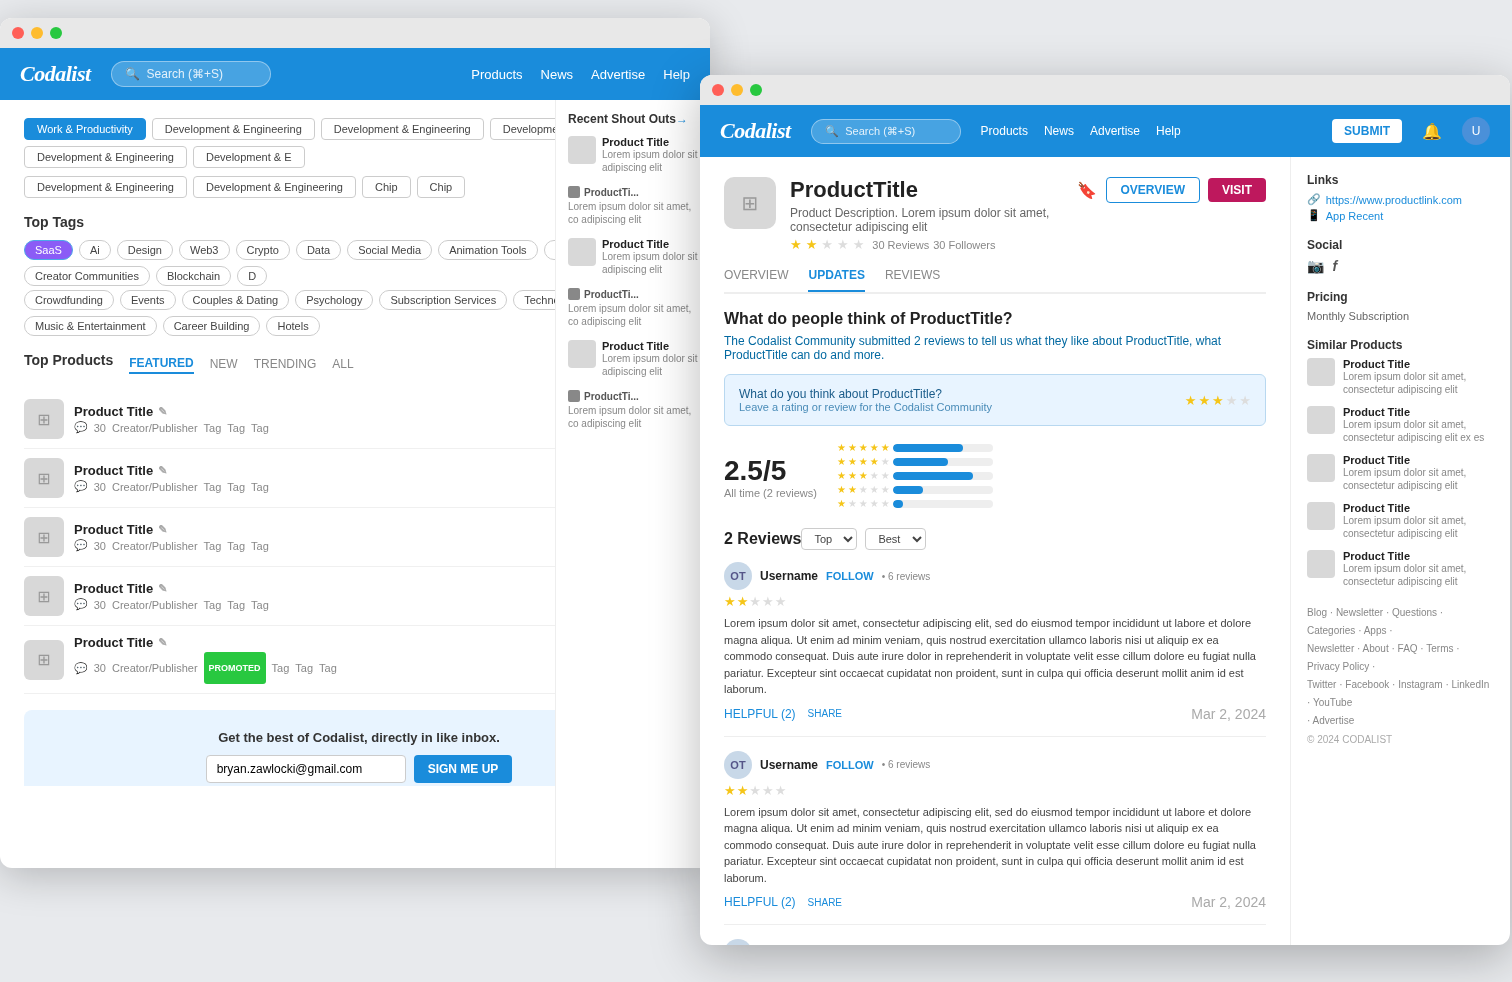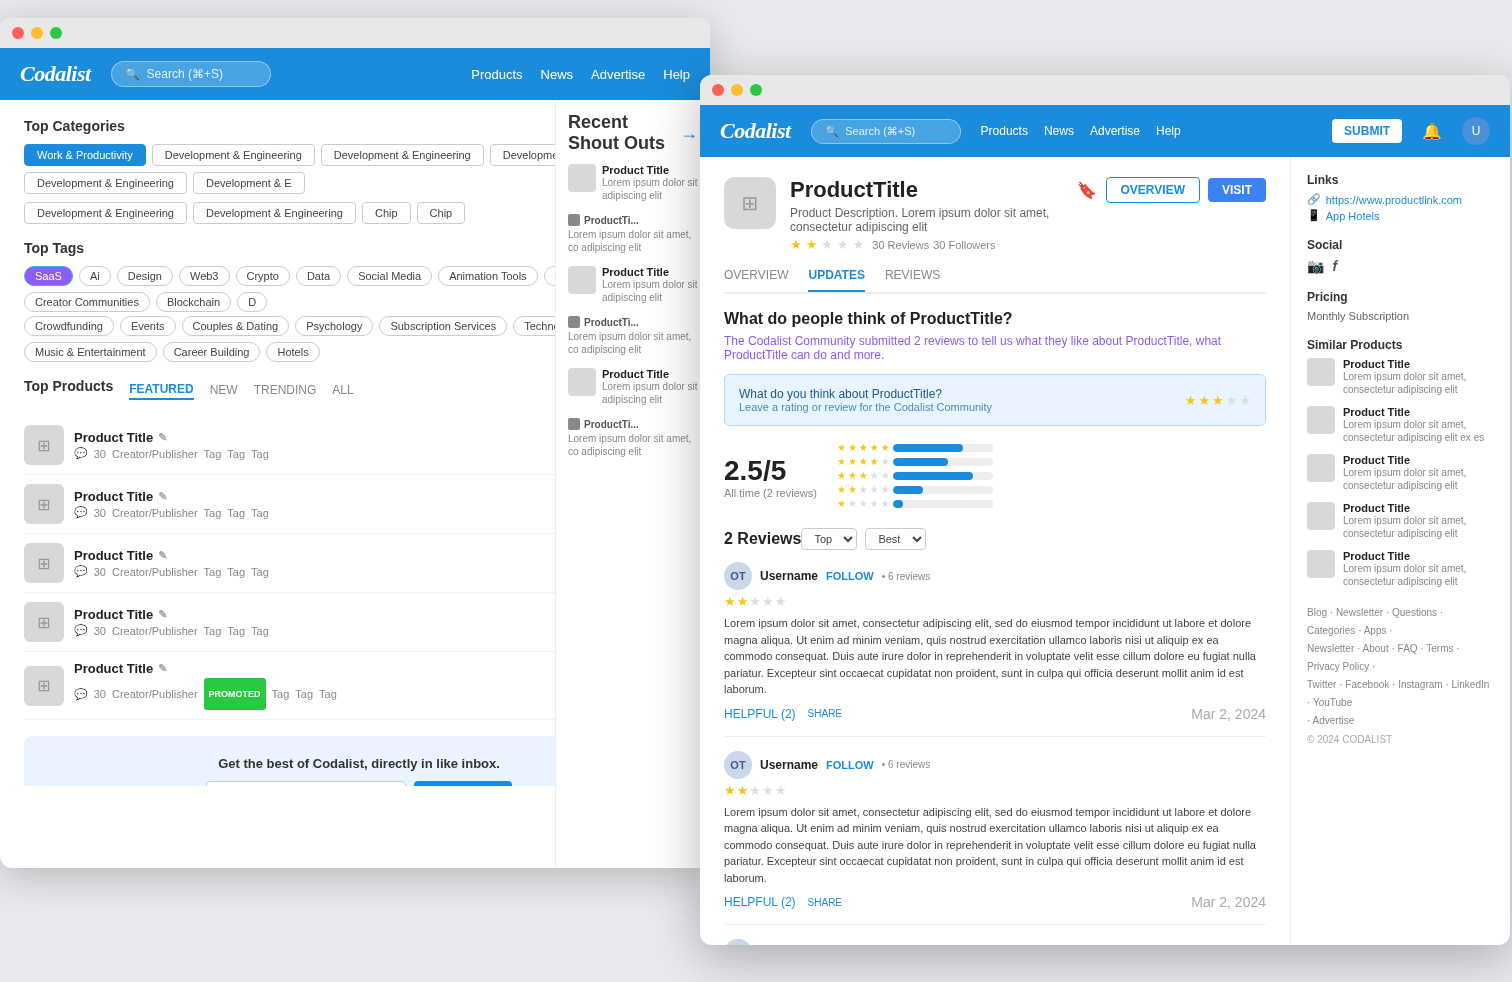--- a/index.html
+++ b/index.html
@@ -243,21 +243,21 @@
       background: #fff;
       border-left: 1px solid #eee;
       padding: 12px;
       position: absolute;
       right: 0;
       top: 82px;
       bottom: 0;
       overflow-y: auto;
     }
     .shoutouts-header {
-      font-size: 18px;
+      font-size: 12px;
       font-weight: 600;
       color: #333;
       display: flex;
       align-items: center;
       margin-bottom: 10px;
     }
     .shoutout-item { margin-bottom: 12px; }
     .shoutout-thumb {
       display: flex;
       gap: 6px;
@@ -427,21 +427,21 @@
       border-radius: 4px;
       padding: 5px 14px;
       font-size: 12px;
       cursor: pointer;
       font-weight: 600;
       display: flex;
       align-items: center;
       gap: 5px;
     }
     .visit-btn {
-      background: #3b82f6;
+      background: #be185d;
       color: #fff;
       border: none;
       border-radius: 4px;
       padding: 5px 14px;
       font-size: 12px;
       cursor: pointer;
       font-weight: 600;
       text-align: right;
     }
     .bookmark-icon { font-size: 16px; color: #888; cursor: pointer; }
@@ -468,21 +468,21 @@
 
     
     .review-section-title {
       font-size: 16px;
       font-weight: 700;
       color: #222;
       margin-bottom: 6px;
     }
     .review-intro {
       font-size: 12px;
-      color: #8b5cf6;
+      color: #0369a1;
       margin-bottom: 12px;
     }
 
     .ask-box {
       background: #e8f4ff;
       border: 1px solid #b8d8f0;
       border-radius: 6px;
       padding: 12px 14px;
       margin-bottom: 16px;
       display: flex;
@@ -668,21 +668,20 @@
         <a>Advertise</a>
         <a>Help</a>
       </div>
     </div>
 
     <div style="display:flex; height:calc(100% - 82px);">
 
       <div class="body1" style="flex:1; padding-right: 16px;">
 
         <div class="sb-section">
-          <div class="section-title">Top Categories</div>
           <div class="chip-row">
             <div class="chip active">Work &amp; Productivity</div>
             <div class="chip">Development &amp; Engineering</div>
             <div class="chip">Development &amp; Engineering</div>
             <div class="chip">Development &amp; Engineering</div>
             <div class="chip">Development &amp; Engineering</div>
             <div class="chip">Development &amp; E</div>
           </div>
           <div class="chip-row">
             <div class="chip">Development &amp; Engineering</div>
@@ -1134,21 +1133,21 @@
 
 
         <div class="sb-section">
           <div class="sb-title">Links</div>
           <a class="sb-link">
             <span>🔗</span>
             <span>https://www.productlink.com</span>
           </a>
           <a class="sb-link">
             <span>📱</span>
-            <span>App Hotels</span>
+            <span>App Recent</span>
           </a>
         </div>
 
         <div class="sb-section">
           <div class="sb-title">Social</div>
           <div class="sb-social-row">
             <span class="sb-social-icon">📷</span>
             <span class="sb-social-icon" style="font-weight:700;font-style:italic;">f</span>
           </div>
         </div>

